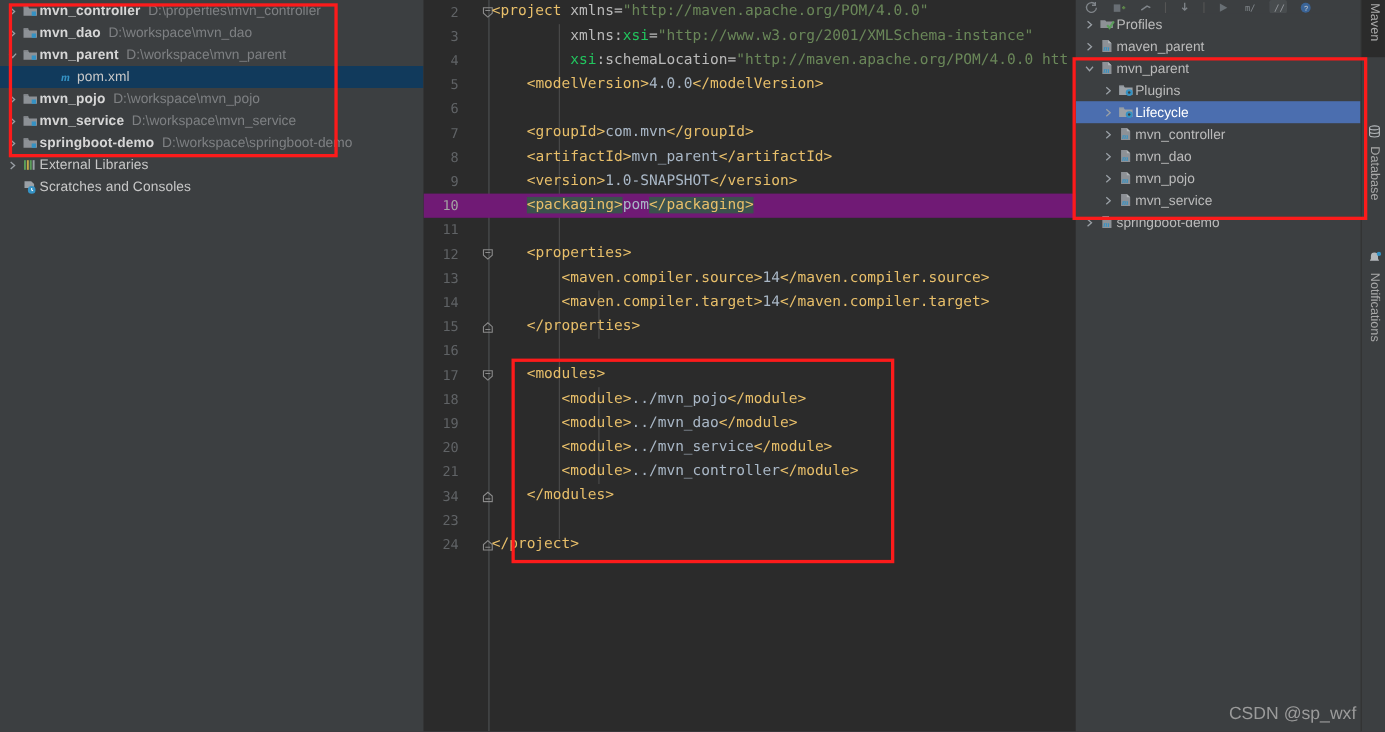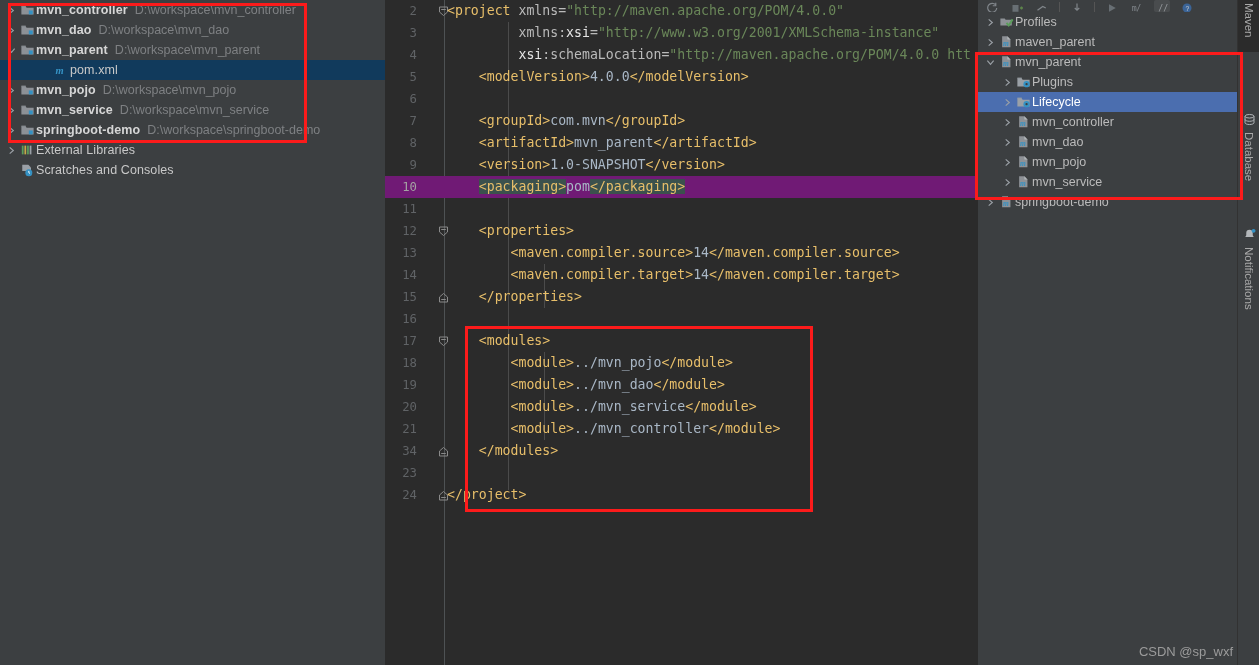--- a/index.html
+++ b/index.html
@@ -83,21 +83,21 @@
     position: absolute; left: 58.5px; top: 0;
     width: 1px; height: 665px;
     background: #4e5254;
   }
   .indent-guide {
     position: absolute; width: 1px; top: 0; height: 665px;
     background: #4b4b4b;
   }
   .tag  { color: #e8bf6a; }
   .attr { color: #bababa; }
-  .ns   { color: #e5e5e5; }
+  .ns   { color: #22c55e; }
   .str  { color: #6a8759; }
   .txt  { color: #a9b7c6; margin-top: 10px; }
   .eq   { color: #bababa; }
   .hl   { background: #3b514d; }
 
   
   #maven-panel {
     position: absolute; left: 978px; top: 0;
     width: 259px; height: 665px;
     background: #3c3f41;
@@ -153,21 +153,21 @@
     border: 3px solid #fc1b1b;
     pointer-events: none;
     z-index: 50;
   }
 
   
   #watermark {
     position: absolute;
     right: 26px; bottom: 6px;
     color: #9b9b9b;
-    font-size: 13px;
+    font-size: 16px;
     z-index: 40;
   }
 </style>
 </head>
 <body>
 
 <div id="app">
 
   <div id="project-panel">
     <div id="project-tree">
@@ -179,21 +179,21 @@
             </svg>
           </span>
           <span class="tree-icon">
             <svg width="15" height="14" viewBox="0 0 16 16">
               <path d="M1 4h5l1 1.3h8V13H1z" fill="#8d9196"></path>
               <rect x="1" y="3" width="5" height="1.4" fill="#8d9196"></rect>
               <rect x="9.5" y="8.5" width="4.5" height="4.5" fill="#3592c4"></rect>
             </svg>
           </span>
           <span class="node-name">mvn_controller</span>
-          <span class="node-path">D:\workspace\mvn_controller</span>
+          <span class="node-path">D:\properties\mvn_controller</span>
         </div>
         <div class="tree-row">
           <span style="display: inline-block; width: 5px;"></span>
           <span class="arrow">
             <svg width="9" height="9" viewBox="0 0 10 10">
               <path d="M3 1.5L7 5L3 8.5" stroke="#9aa0a6" stroke-width="1.3" fill="none"></path>
             </svg>
           </span>
           <span class="tree-icon">
             <svg width="15" height="14" viewBox="0 0 16 16">

